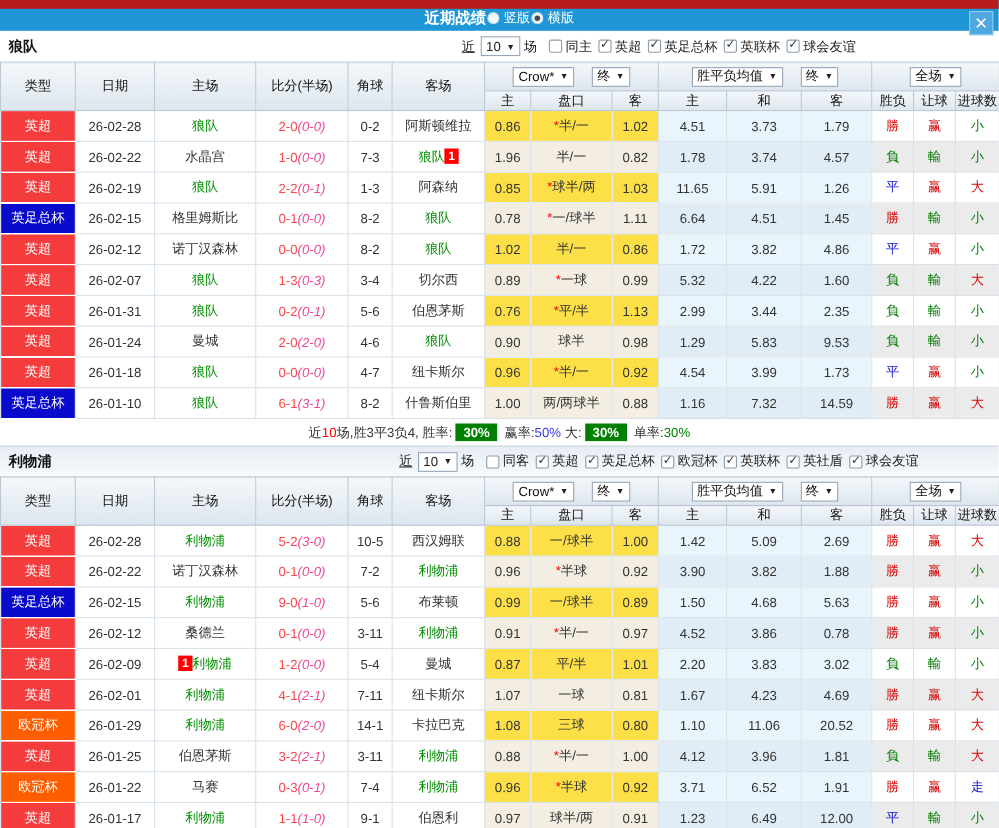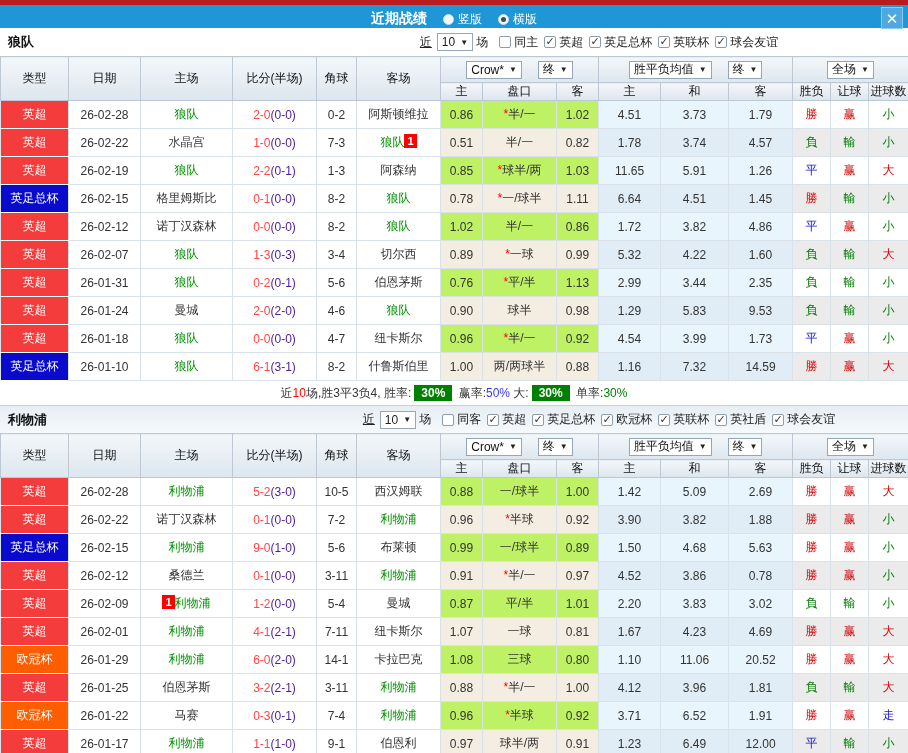--- a/index.html
+++ b/index.html
@@ -5,22 +5,22 @@
   * { box-sizing: border-box; }
   html,body { margin:0; padding:0; }
   body {
     width:908px; height:753px; overflow:hidden; background:#fff;
     font-family:"Liberation Sans","DejaVu Sans",sans-serif;
     font-size:12px; color:#333;
   }
   
   .titlebar {
     position:relative; height:28px; background:#1f96d5;
-    border-top:5px solid #b91c1c;
-    display:flex; align-items:flex-end; justify-content:center; gap:16px;
+    border-top:8px solid #b91c1c;
+    display:flex; align-items:flex-start; justify-content:center; gap:1px;
   }
   .win-title { color:#fff; font-weight:bold; font-size:14px; }
   .radio-opt { display:inline-flex; align-items:center; gap:4px; color:#fff; cursor:pointer; }
   .radio {
     width:11px; height:11px; border-radius:50%; background:#f2f7fb;
     border:1px solid #bfe0f2; display:inline-block; position:relative;
   }
   .radio.checked::after {
     content:""; position:absolute; left:2px; top:2px; right:2px; bottom:2px;
     background:#4a4a4a; border-radius:50%;
@@ -61,26 +61,26 @@
   tbody td {
     border:1px solid #d9e1e9; text-align:center; height:28px; padding:0;
     white-space:nowrap; overflow:hidden; color:#333;
   }
   td.lg { color:#fff; border-top-color:#fff; border-bottom-color:#fff; }
   td.lg-red    { background:#f43c3c; }
   td.lg-blue   { background:#0a0acd; }
   td.lg-orange { background:#ff5e00; }
   .t-green { color:#009000; }
   .ft { color:#ff4545; }
-  .ht { color:#4c1d95; }
+  .ht { color:#ec4899;font-style:italic; }
   .badge1 {
     display:inline-block; background:#f00; color:#fff; font-size:11px; font-weight:bold;
     padding:0 3px; line-height:14px; vertical-align:1px;
   }
-  td.o  { background:#bef264; }
+  td.o  { background:#fde047; }
   tr.even td.o { background:#f4eee2; }
   td.m  { background:#e9f5fc; }
   tr.even td.m { background:#e1edf6; }
   td.rs { background:#fff; }
   tr.even td.rs { background:#ebebeb; }
   .c-r { color:#d40808; }
   .c-g { color:#047c04; }
   .c-b { color:#1414cc; }
   .star { color:#f00; }
   
@@ -221,21 +221,21 @@
           <td class="rs c-r">赢</td>
           <td class="rs c-g">小</td>
         </tr>
         <tr class="even">
           <td class="lg lg-red">英超</td>
           <td>26-02-22</td>
           <td><span>水晶宫</span></td>
           <td><span class="ft">1-0</span><span class="ht">(0-0)</span></td>
           <td>7-3</td>
           <td><span class="t-green">狼队</span><span class="badge1">1</span></td>
-          <td class="o">0.51</td>
+          <td class="o">1.96</td>
           <td class="o">半/一</td>
           <td class="o">0.82</td>
           <td class="m">1.78</td>
           <td class="m">3.74</td>
           <td class="m">4.57</td>
           <td class="rs c-g">負</td>
           <td class="rs c-g">輸</td>
           <td class="rs c-g">小</td>
         </tr>
         <tr>

